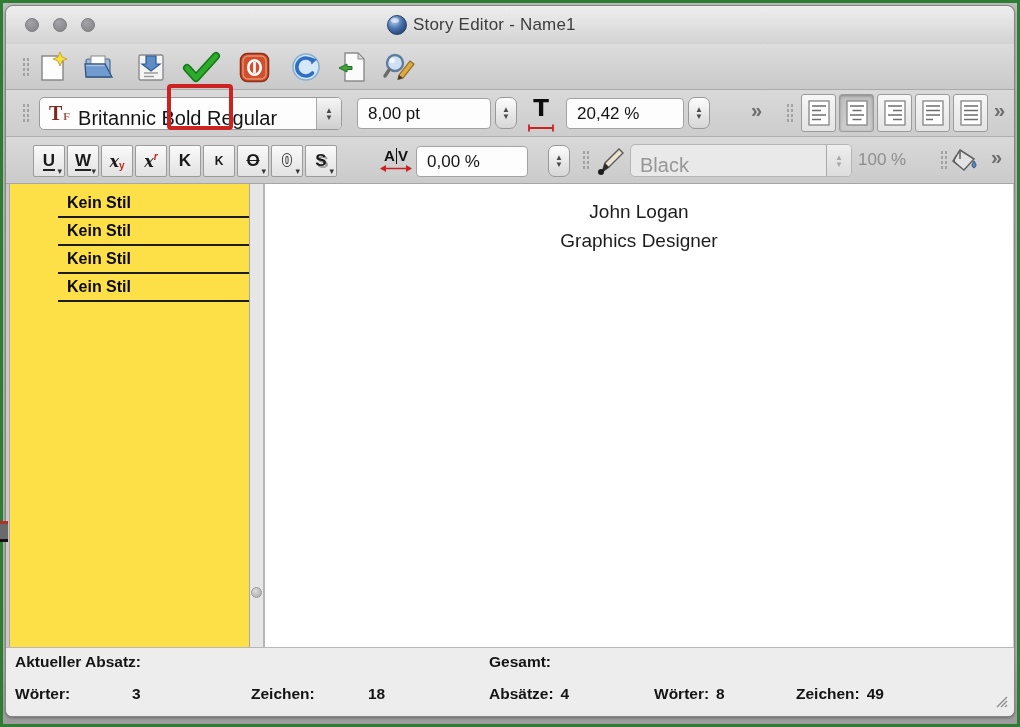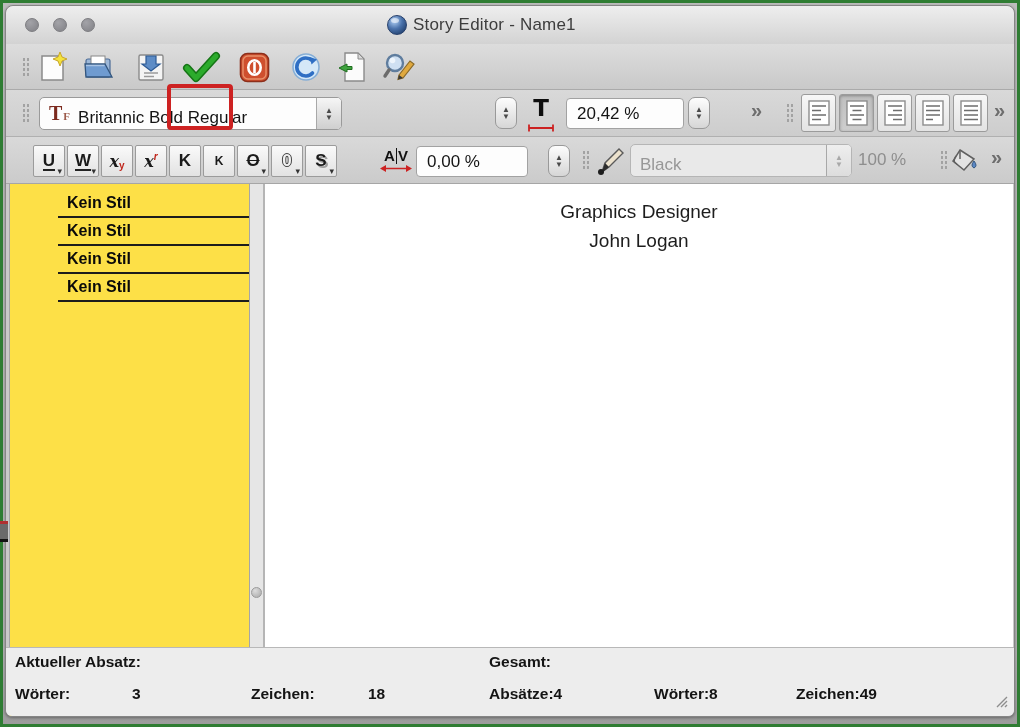--- a/index.html
+++ b/index.html
@@ -57,21 +57,21 @@
   .combo { position:absolute; height:33px; background:#fdfdfd; border:1px solid #9a9a9a;
            border-radius:5px; display:flex; align-items:center; overflow:hidden; }
   .combo .cap { margin-left:auto; width:25px; height:100%;
                 background:linear-gradient(#f6f6f6,#cfcfcf); border-left:1px solid #a8a8a8;
                 display:flex; flex-direction:column; align-items:center; justify-content:center;
                 color:#4a4a4a; }
   .combo .cap span{ font-size:8px; line-height:7px; }
   .combo.disabled { background:#e9e9e9; border-color:#b5b5b5; }
   .combo.disabled .combo-text { color:#979797; }
   .combo.disabled .cap { background:linear-gradient(#eee,#ddd); color:#a8a8a8; }
-  .combo-text { font-size:17px; color:#141414; padding-left:9px;margin-top:9px; }
+  .combo-text { font-size:20px; color:#141414; padding-left:9px;margin-top:9px; }
 
   .tf-icon { display:flex; align-items:baseline; padding:0 4px 0 9px; }
   .tf-icon .t1 { font-family:"Liberation Serif","DejaVu Serif",serif; font-weight:700;
                  font-size:20px; color:#7c2a1e; }
   .tf-icon .t2 { font-family:"Liberation Serif","DejaVu Serif",serif; font-weight:700;
                  font-size:11px; color:#9c5a4a; margin-left:1px; }
 
   .tscale { position:absolute; width:30px; text-align:center; }
   .tscale .tt { font-size:23px; font-weight:800; color:#0d0d0d; line-height:20px; font-family:"DejaVu Sans",sans-serif; }
 
@@ -117,21 +117,21 @@
                   background:radial-gradient(circle at 35% 30%, #dcdcdc, #a8a8a8); border:1px solid #9a9a9a; }
   .editor { position:absolute; left:258px; top:0; width:749px; height:464px; background:#ffffff;
             border-left:1px solid #b5b5b5; padding-top:14px; text-align:center;
             font-size:19px; color:#1d1d1d; }
   .editor-line { height:28.5px; line-height:28.5px; }
 
   
   .statusbar { position:absolute; left:0; bottom:0; width:100%; height:69px; background:#ededed;
                border-top:1px solid #b8b8b8; font-size:15.5px; font-weight:700; color:#141414; }
   .statusbar .s { position:absolute; white-space:nowrap; }
-  .pair { display:flex; }
+  .pair { display:flex; gap:7px; }
   .resize-grip { position:absolute; right:5px; bottom:7px; }
 
   .artifact { position:absolute; left:0; top:521px; width:8px; height:21px; background:#6a6a6a;
               border-top:3px solid #b03030; border-bottom:3px solid #121212; z-index:50; }
 </style>
 </head>
 <body>
 
 <div class="page">
   <div class="frame"></div>
@@ -226,20 +226,23 @@
           <span class="t1">T</span>
           <span class="t2">F</span>
         </span>
         <span class="combo-text" style="padding-left:4px">Britannic Bold Regular</span>
         <span class="cap">
             <span>▲</span>
             <span>▼</span>
           </span>
       </div>
 
+      <div class="field" style="left:351px; top:8px; width:134px">
+        <span>8,00 pt</span>
+      </div>
       <div class="stepper" style="left:489px; top:7px">
           <span>▲</span>
           <span>▼</span>
         </div>
 
       <div class="tscale" style="left:520px; top:8px">
         <div class="tt">T</div>
         <svg width="26" height="8" viewBox="0 0 26 8">
           <line x1="1" y1="4" x2="25" y2="4" stroke="#cc2222" stroke-width="1.8"></line>
           <line x1="1" y1="0.5" x2="1" y2="7.5" stroke="#cc2222" stroke-width="1.8"></line>
@@ -391,22 +394,22 @@
             <span>Kein Stil</span>
           </div>
         <div class="style-row">
             <span>Kein Stil</span>
           </div>
       </div>
       <div class="splitter">
         <div class="split-handle"></div>
       </div>
       <div class="editor">
+        <div class="editor-line">John Logan</div>
         <div class="editor-line">Graphics Designer</div>
-        <div class="editor-line">John Logan</div>
         <div class="editor-line"></div>
       </div>
     </div>
 
     <div class="statusbar">
       <span class="s" style="left:9px; top:5px">Aktueller Absatz:</span>
       <span class="s" style="left:483px; top:5px">Gesamt:</span>
 
       <span class="s" style="left:9px; top:37px">Wörter:</span>
       <span class="s" style="left:126px; top:37px">3</span>

